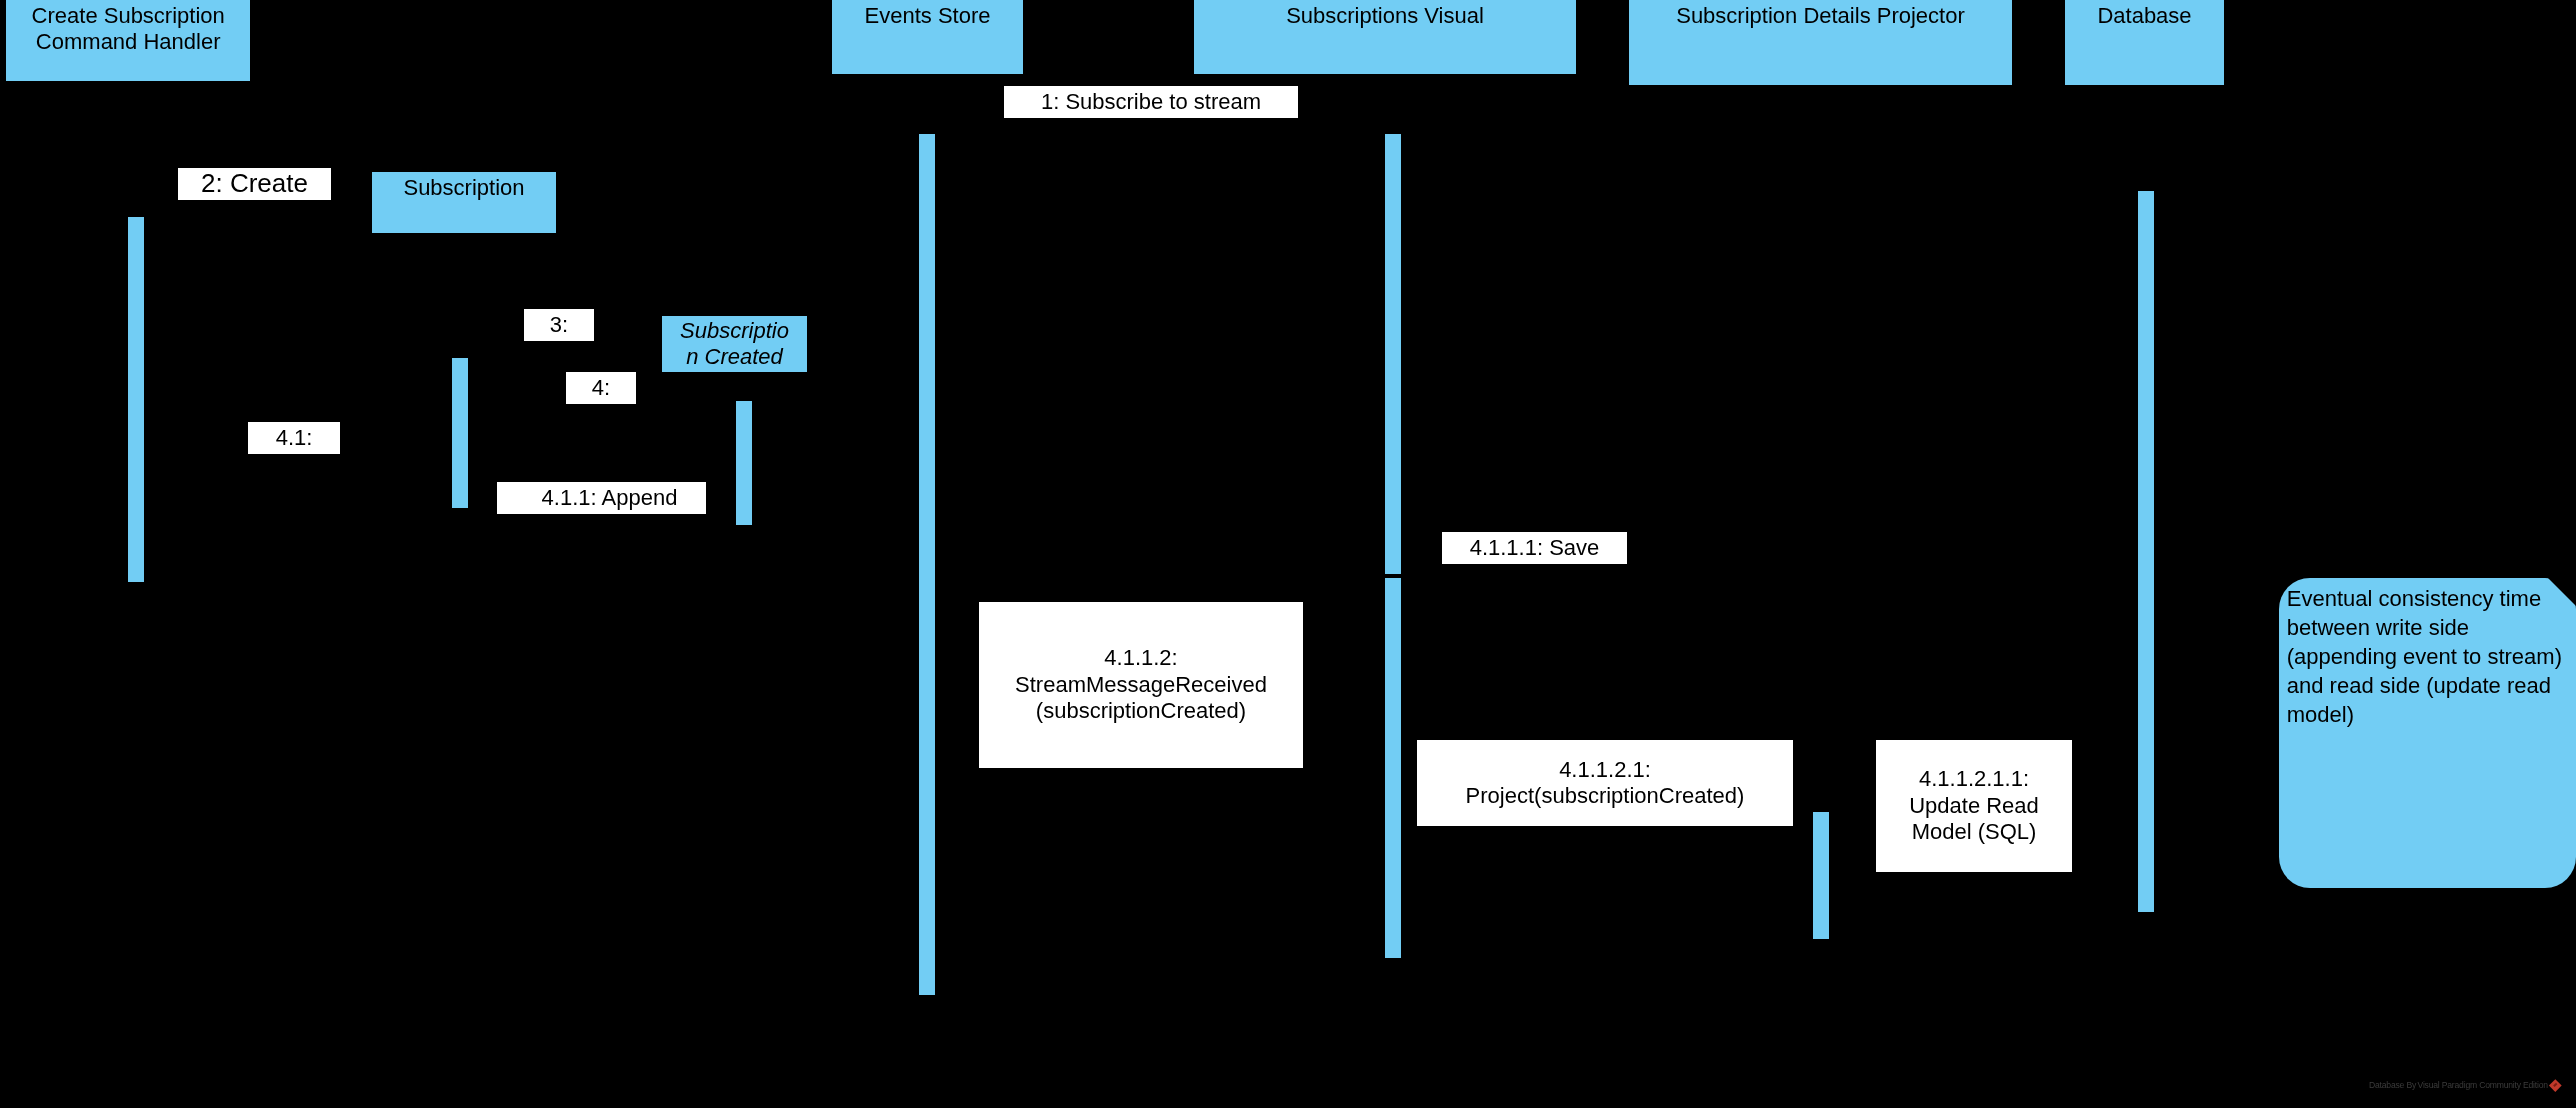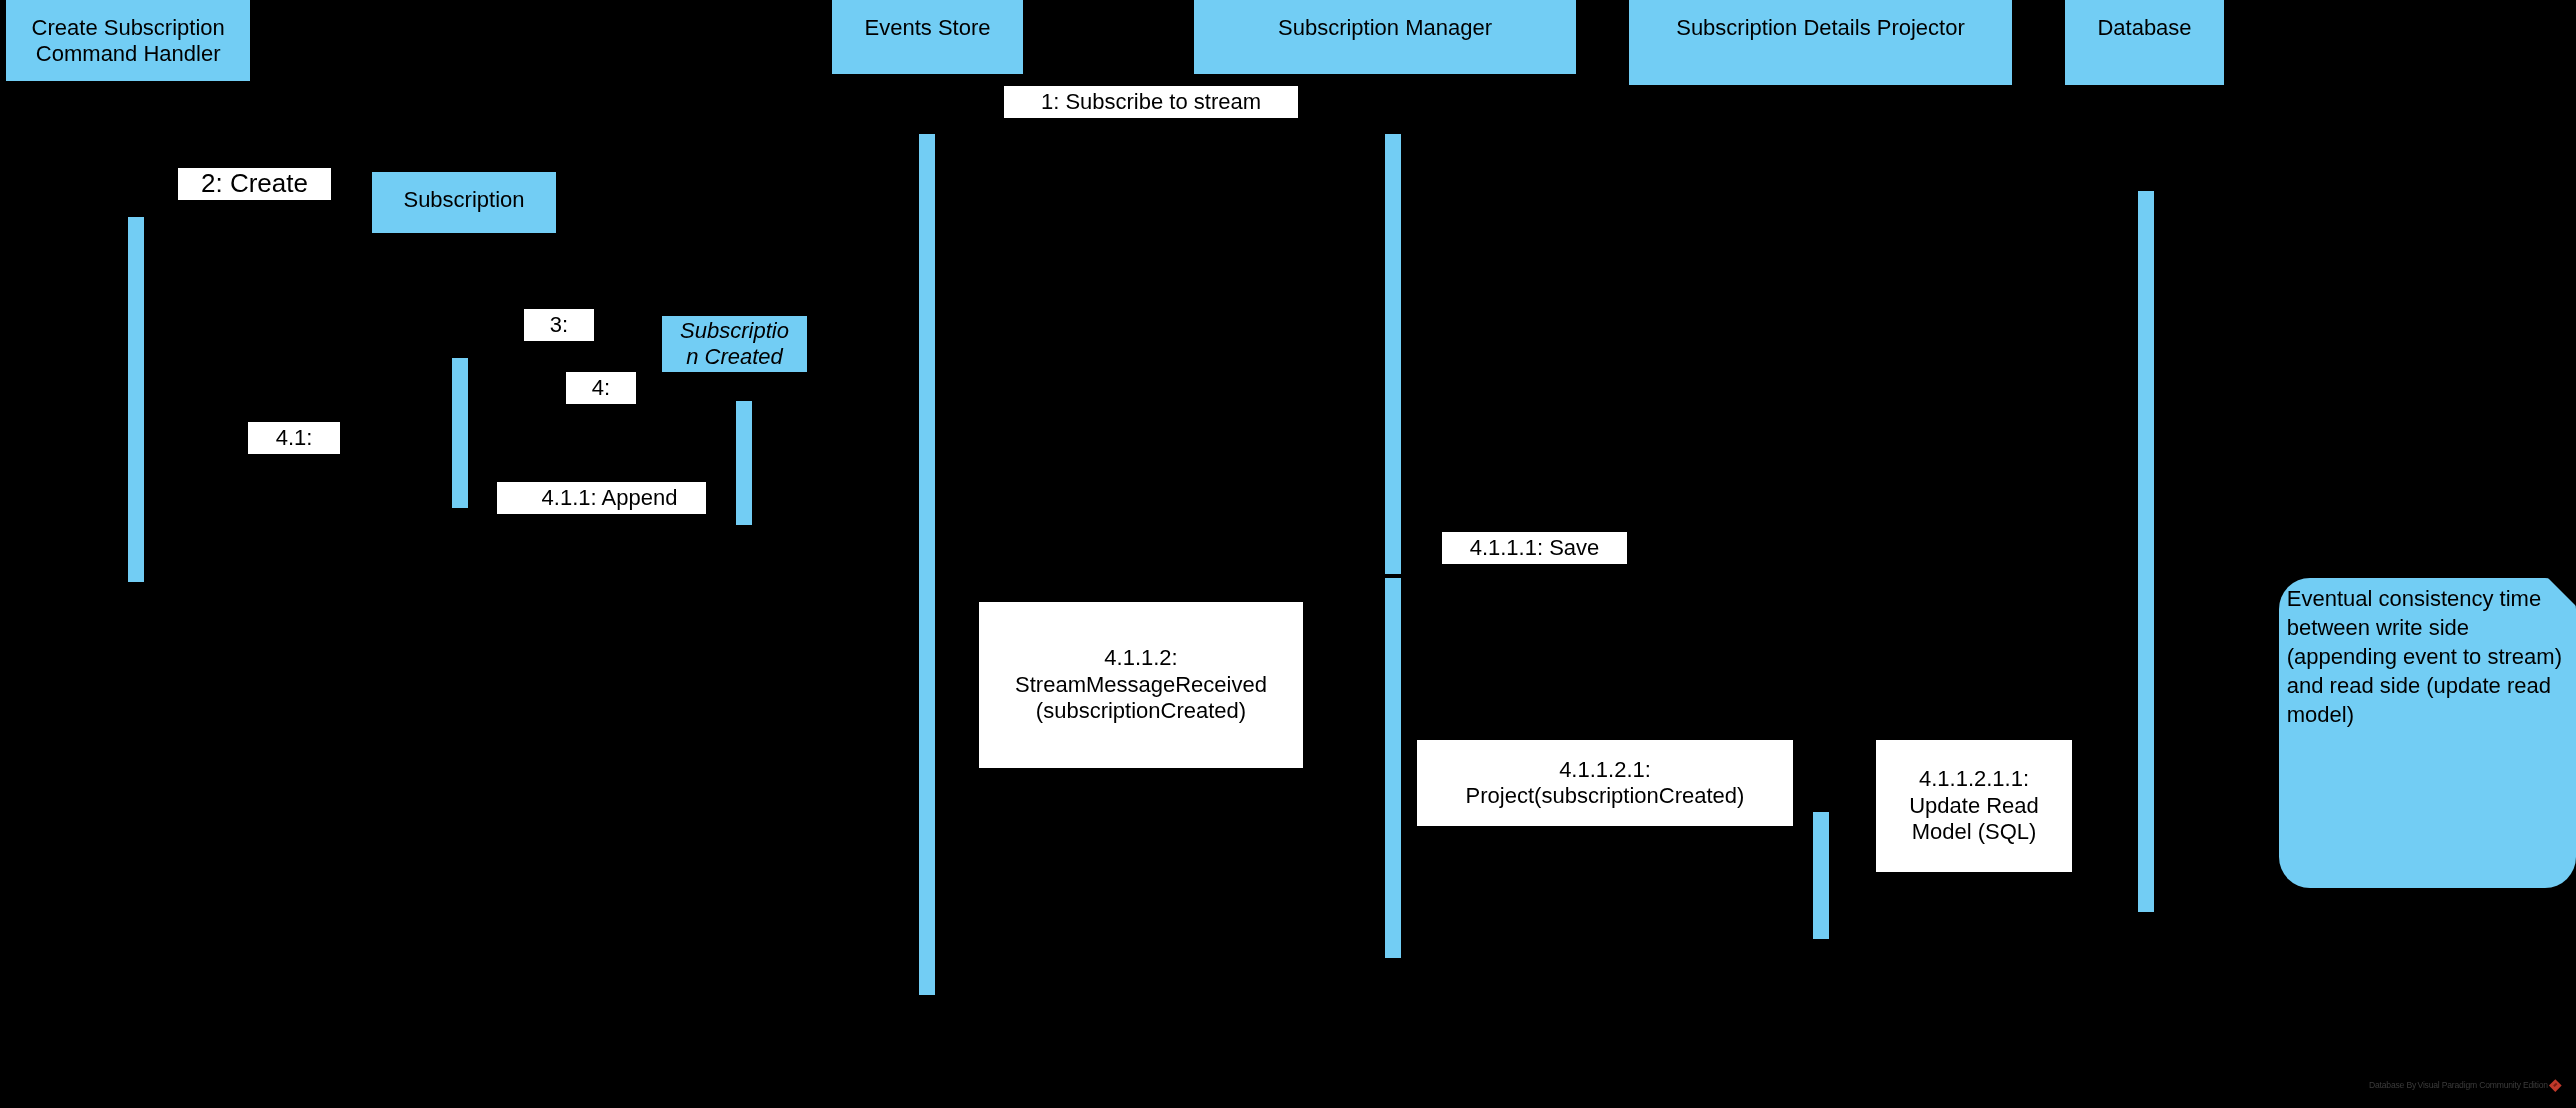--- a/index.html
+++ b/index.html
@@ -20,21 +20,21 @@
     position: absolute;
     background: #72CDF4;
     color: #000000;
     display: flex;
     align-items: flex-start;
     justify-content: center;
     text-align: center;
     box-sizing: border-box;
     line-height: 1.18;
     overflow: hidden;
-    padding-top: 15px;
+    padding-top: 3px;
   }
   .obj-box .obj-label {
     display: block;
     width: 100%;
     white-space: pre-line;
     word-break: break-all;
   }
   
   .activation {
     position: absolute;
@@ -102,21 +102,21 @@
   <div class="obj-box" style="left:6.2px; top:0px; width:244px; height:81px; font-size:22px;">
     <span class="obj-label">Create Subscription
 Command Handler</span>
   </div>
 
   <div class="obj-box" style="left:832px; top:0px; width:191px; height:74px; font-size:22px;">
     <span class="obj-label">Events Store</span>
   </div>
 
   <div class="obj-box" style="left:1194px; top:0px; width:382px; height:74px; font-size:22px;">
-    <span class="obj-label">Subscription Manager</span>
+    <span class="obj-label">Subscriptions Visual</span>
   </div>
 
   <div class="obj-box" style="left:1629px; top:0px; width:383px; height:85px; font-size:22px;">
     <span class="obj-label">Subscription Details Projector</span>
   </div>
 
   <div class="obj-box" style="left:2065px; top:0px; width:159px; height:85px; font-size:22px;">
     <span class="obj-label">Database</span>
   </div>
 

